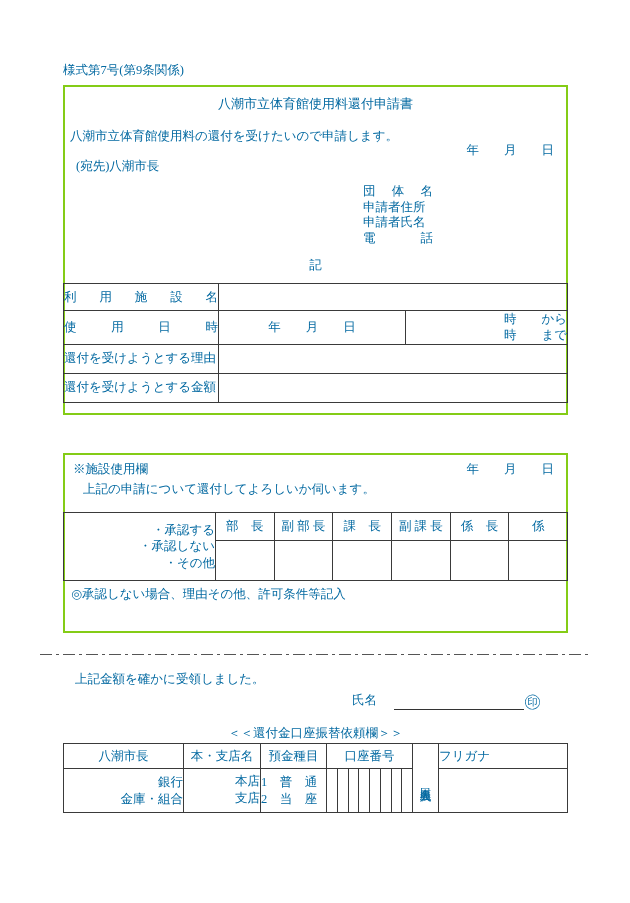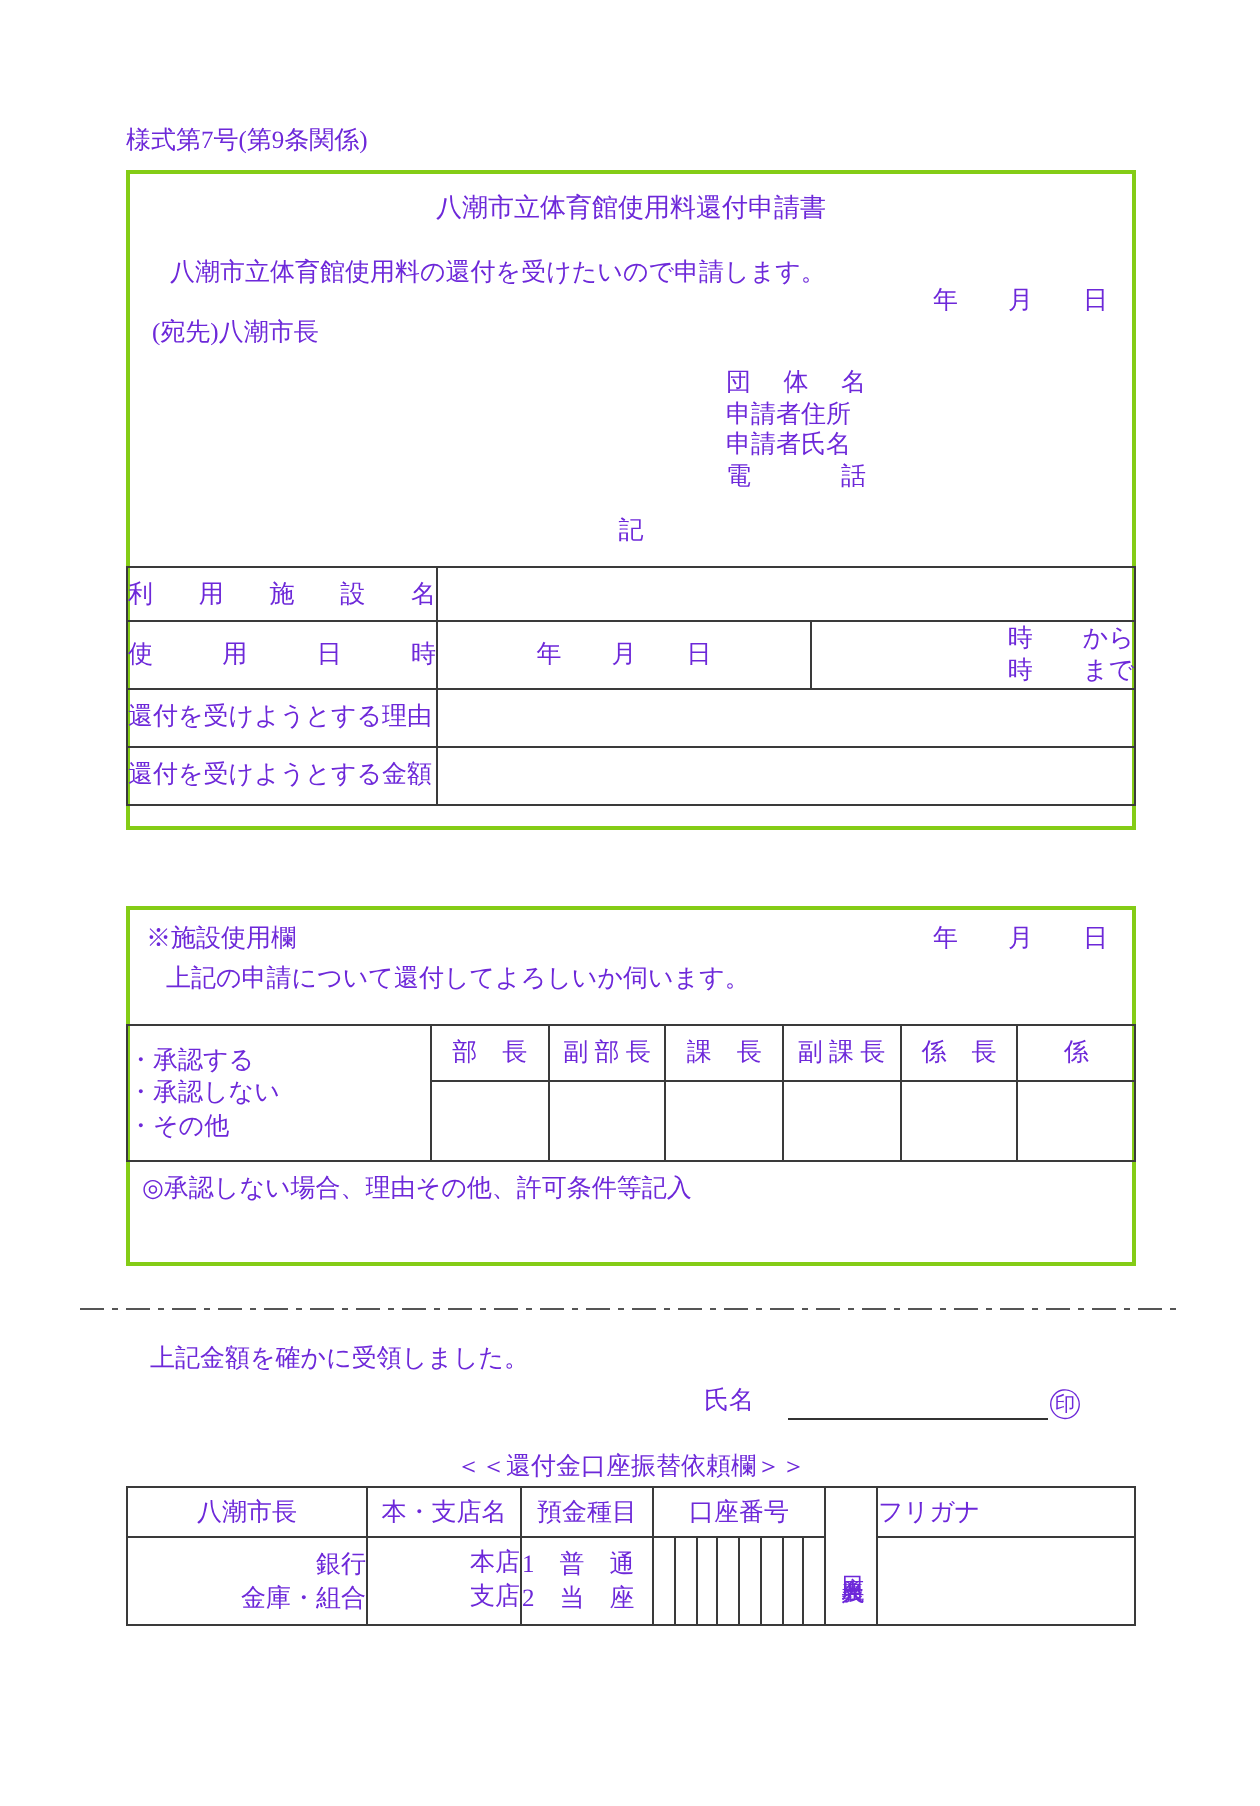--- a/index.html
+++ b/index.html
@@ -1,35 +1,35 @@
 <!DOCTYPE html>
 <html><head>
 <meta charset="utf-8">
 <style>
   * { box-sizing: border-box; margin: 0; padding: 0; }
   html,body { background:#fff; }
   .page {
     position: relative; width: 630px; height: 903px; background: #fff;
     font-family: "Liberation Serif", "DejaVu Serif", serif;
-    color: #6d28d9; font-size: 12.5px;
+    color: #0369a1; font-size: 12.5px;
   }
 
   
   .box { position: absolute; border: 2px solid #84cc16; }
   .box1 { left: 63px; top: 85px; width: 505px; height: 330px; }
   .box2 { left: 63px; top: 453px; width: 505px; height: 180px; }
 
   
   .tbl { border-collapse: collapse; table-layout: fixed; }
   .tbl td { border: 1px solid #3a3a3a; padding: 0; vertical-align: middle; font-size: 12.5px; line-height: 1.3; overflow: hidden; }
   .ctr { text-align: center; }
 
   
   .doc-title { position: absolute; left: 0; right: 0; top: 8px; text-align: center; font-size: 13px; }
-  .intro { position: absolute; left: 20px; top: 41px; }
+  .intro { position: absolute; left: 5px; top: 41px; }
   .date-r1 { position: absolute; right: 12px; top: 55px; }
   .recipient { position: absolute; left: 11px; top: 71px; }
   .applicant { position: absolute; left: 298px; top: 96px; }
   .applicant .app-field { width: 70px; height: 15.7px; text-align: justify; text-align-last: justify; }
   .applicant .app-plain { width: 70px; height: 15.7px; }
   .ki { position: absolute; left: 0; right: 0; top: 170px; text-align: center; }
 
   .t1 { position: absolute; left: -2px; top: 196px; width: 505px; }
   .lbl { padding: 0 8px 0 9px; }
   .just { text-align: justify; text-align-last: justify; }
@@ -39,21 +39,21 @@
   
   .id-check { position: absolute; left: 202px; top: 414px; width: 366px; }
   .id-row { height: 29px; }
   .id-opts-wrap { display: flex; justify-content: space-between; padding: 0 10px 0 12px; }
 
   
   .sec-label { position: absolute; left: 8px; top: 6px; }
   .date-r2 { position: absolute; right: 12px; top: 6px; }
   .inquiry { position: absolute; left: 18px; top: 26px; }
   .approval { position: absolute; left: -2px; top: 57px; width: 505px; }
-  .decision { padding-left: 8px; line-height: 19px; }
+  .decision { padding-left: 8px; line-height: 19px; text-align: right; }
   .note { position: absolute; left: 6px; top: 131px; }
 
   
   .cutline { position: absolute; left: 40px; top: 654px; width: 552px; height: 1px;
     background: repeating-linear-gradient(90deg, #555 0 12px, transparent 12px 16px, #555 16px 19px, transparent 19px 23px); }
 
   
   .receipt-statement { position: absolute; left: 75px; top: 671px; }
   .name-label { position: absolute; left: 352px; top: 692px; }
   .name-underline { position: absolute; left: 394px; top: 696px; width: 130px; height: 14px; border-bottom: 1px solid #333; }

